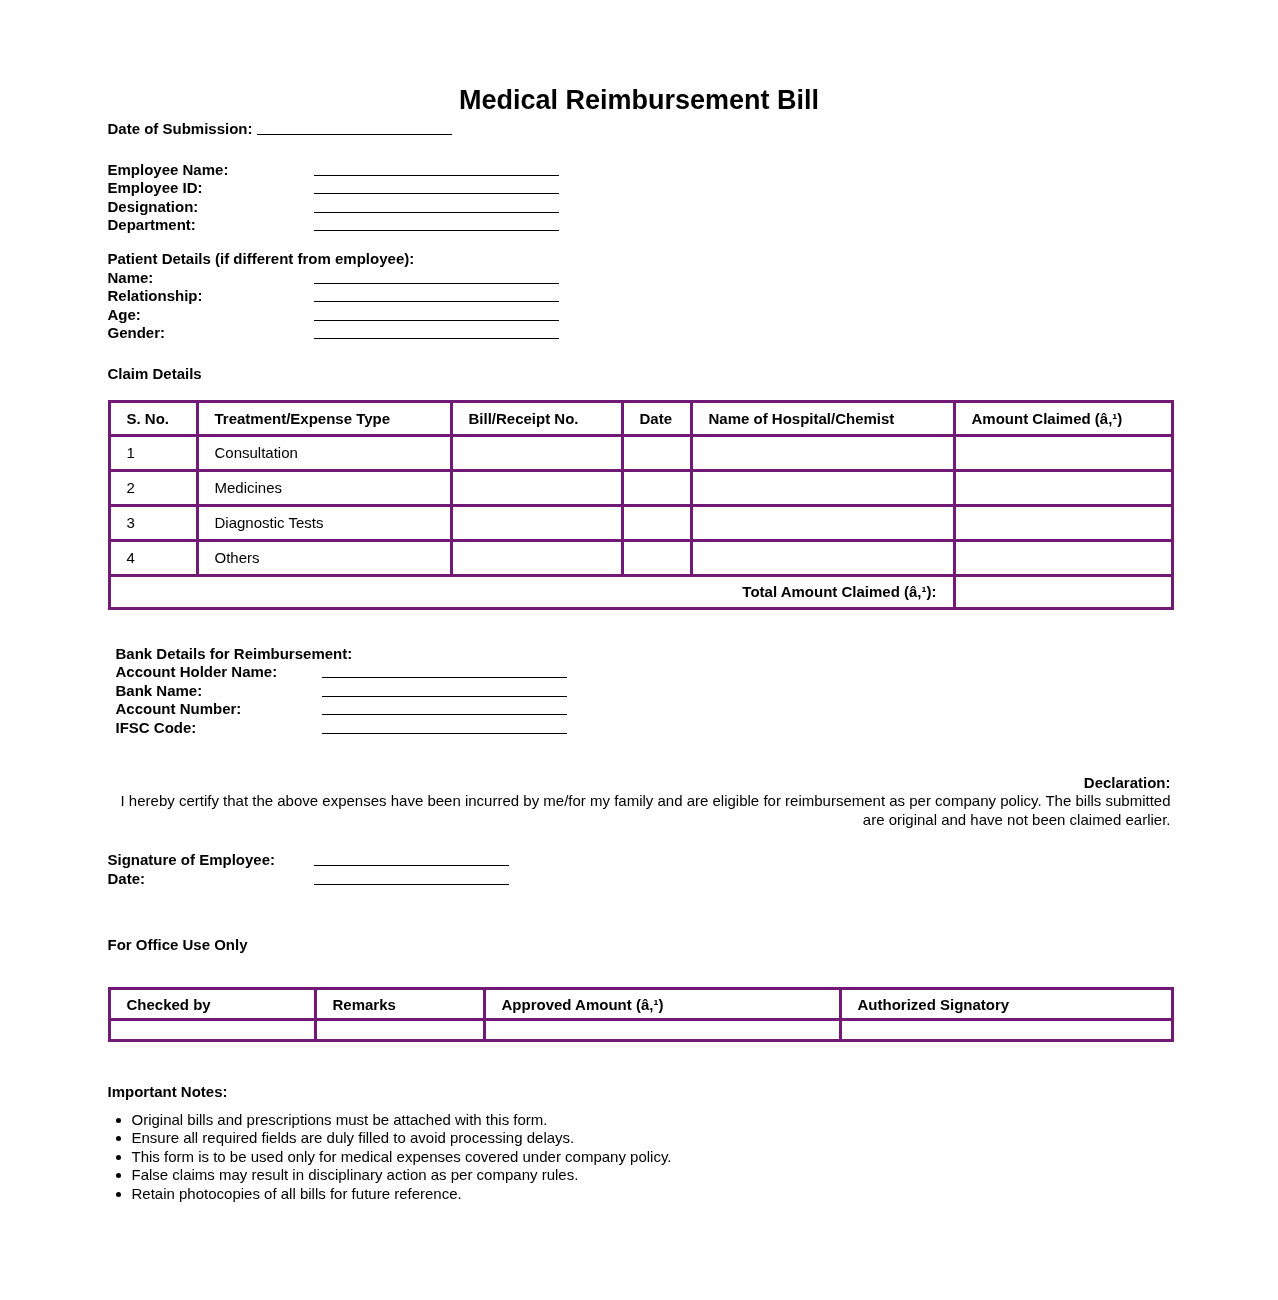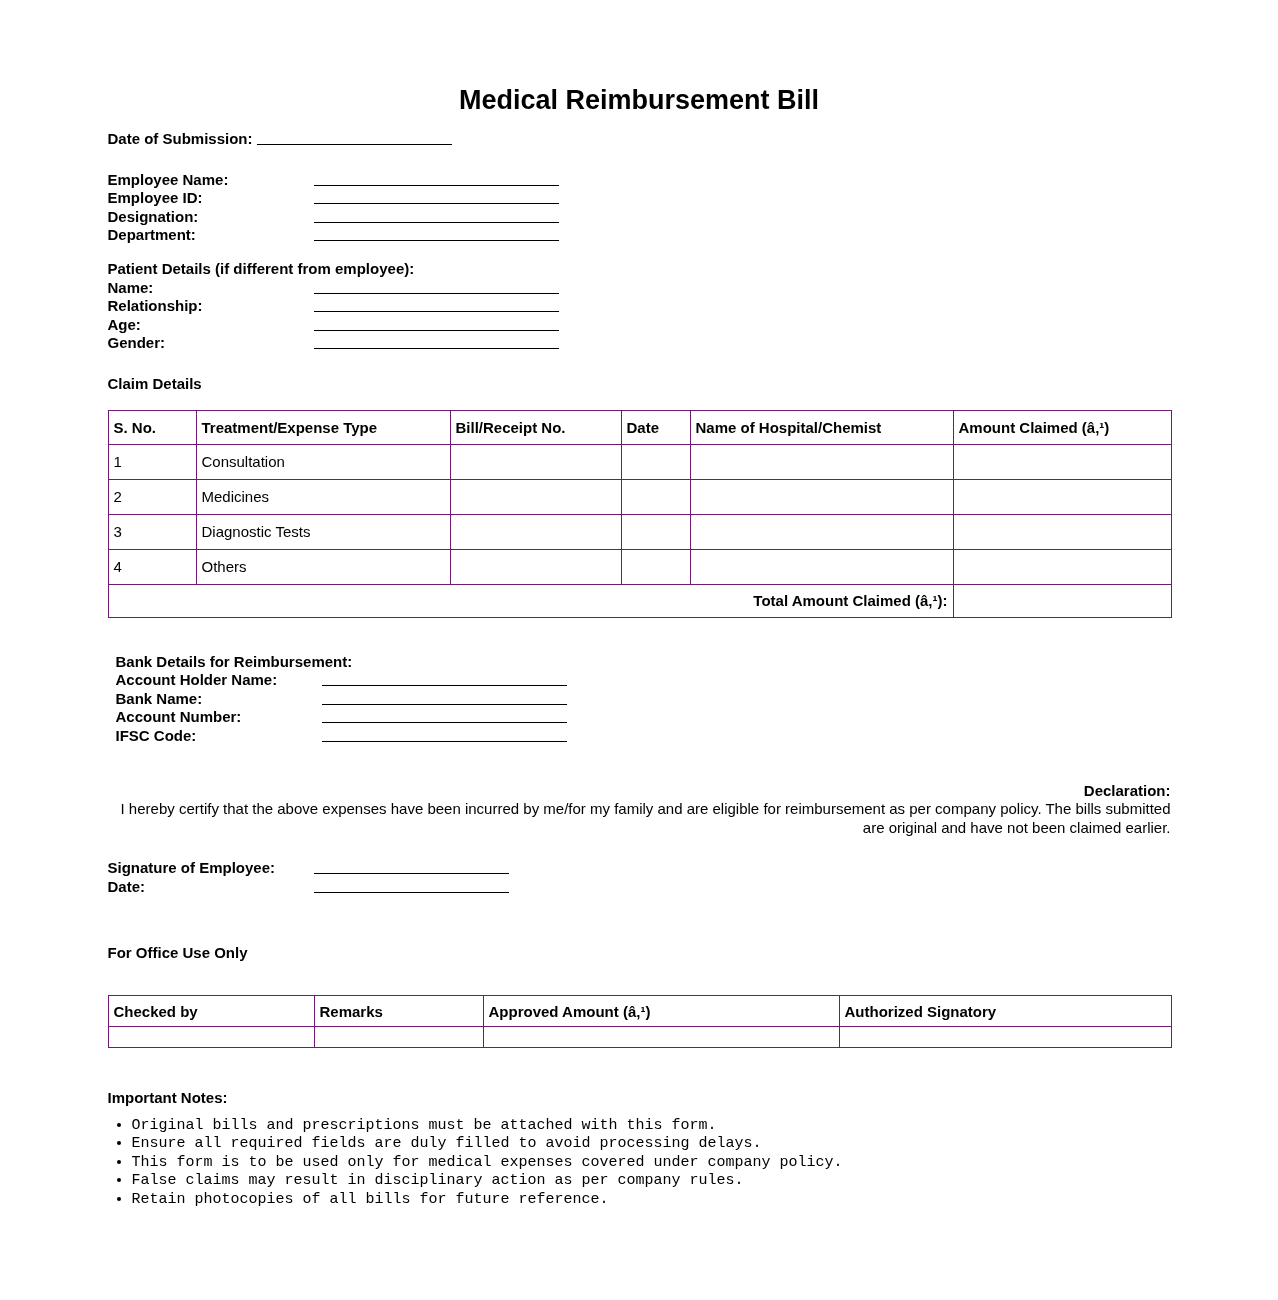--- a/index.html
+++ b/index.html
@@ -14,21 +14,21 @@
   }
   .page {
     width: 1063px;
     margin: 0 auto;
     padding-top: 85px;
   }
   .doc-title {
     text-align: center;
     font-size: 27px;
     font-weight: 700;
-    margin-bottom: 14px;
+    margin-bottom: 4px;
   }
   .frow {
     line-height: 18.6px;
     white-space: nowrap;
   }
   .flabel { font-weight: 700; }
   .flabel.fixed { display: inline-block; width: 206px; }
   .fline {
     display: inline-block;
     width: 245px;
@@ -45,22 +45,22 @@
     line-height: 18.6px;
   }
   .patient-block { margin-top: 15px; }
   .claim-heading { margin-top: 22px; }
   table {
     border-collapse: collapse;
     table-layout: fixed;
     width: 1063px;
   }
   td, th {
-    border: 1px solid #701a75;
-    padding: 0 5px;
+    border: 3px solid #701a75;
+    padding: 0 16px;
     text-align: left;
     font-size: 15px;
     vertical-align: middle;
     overflow: hidden;
   }
   th { font-weight: 700; }
   .claim-table { margin-top: 16px; }
   .claim-table th { height: 34px; }
   .claim-table td { height: 35px; }
   .claim-table .total-row td { height: 33px; }
@@ -82,21 +82,20 @@
   .office-table th { height: 31px; }
   .office-table td { height: 21px; }
   .notes-block { margin-top: 41px; }
   .notes-list {
     margin-top: 9px;
     padding-left: 24px;
   }
   .notes-list li {
     line-height: 18.6px;
     margin-bottom: 0;
-    font-family: Liberation Mono, monospace;
   }
 </style>
 </head>
 <body>
 
 <div class="page">
 
   <div class="doc-title">Medical Reimbursement Bill</div>
 
   <div class="frow submission-row">

